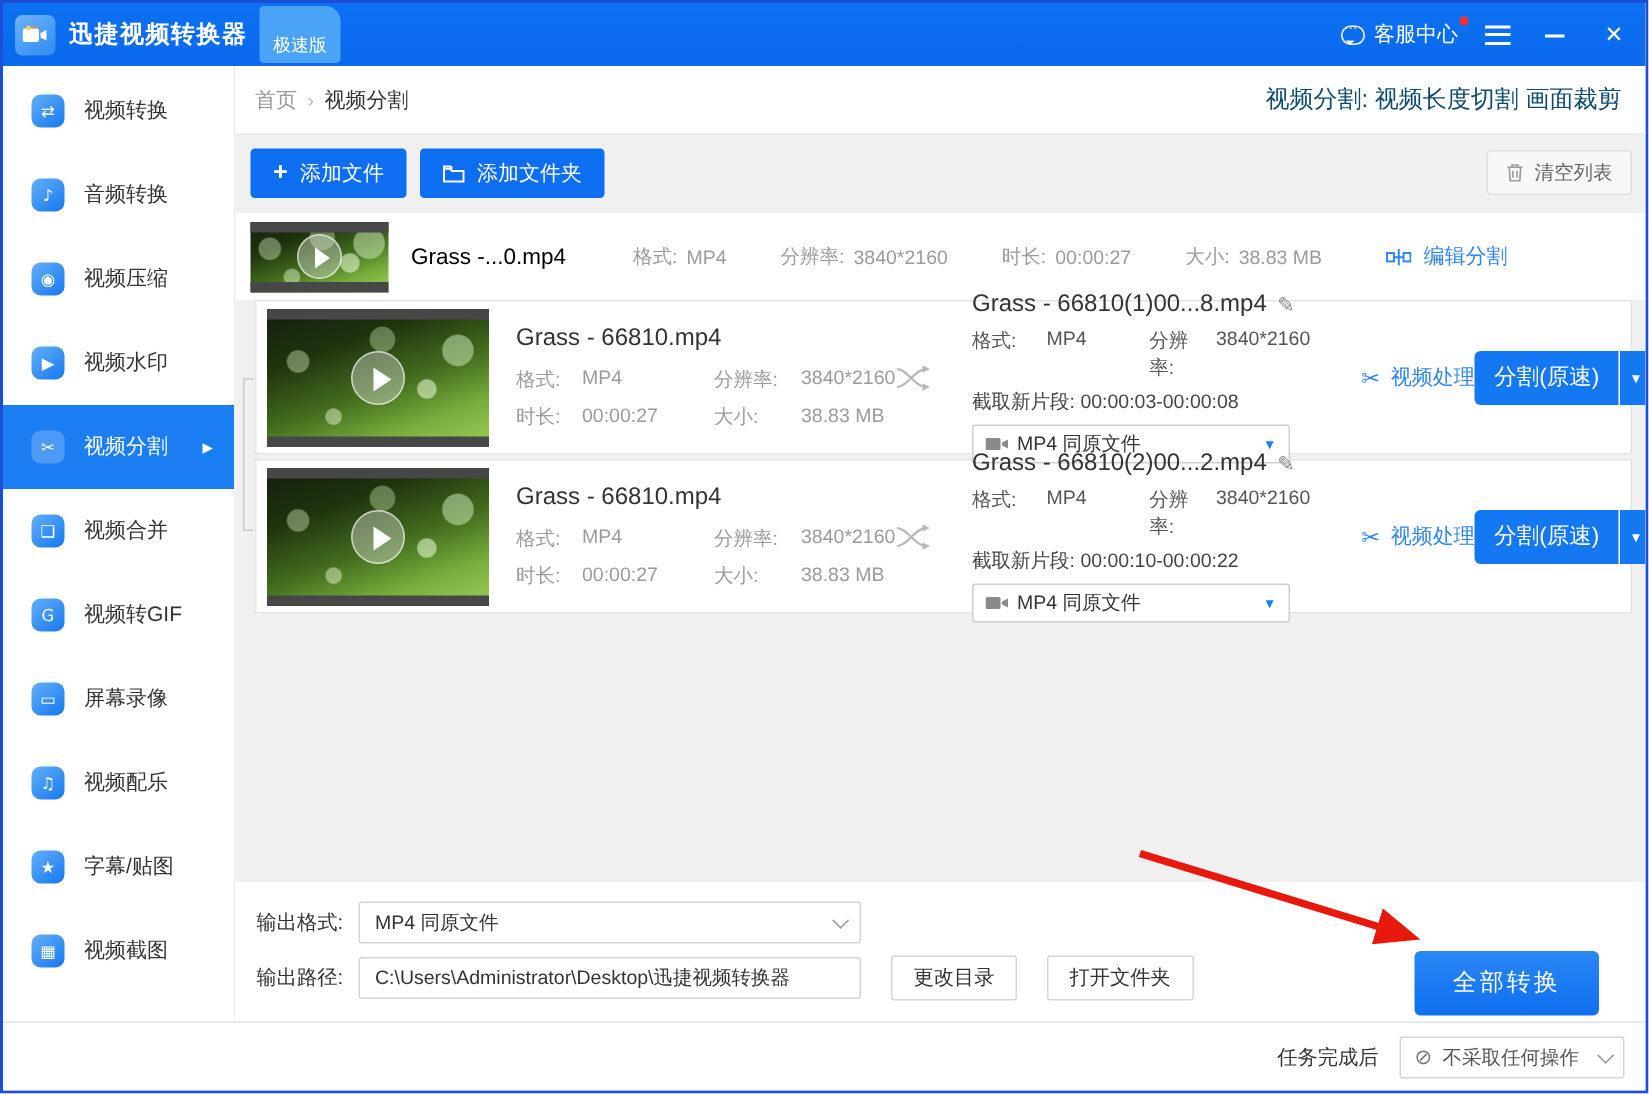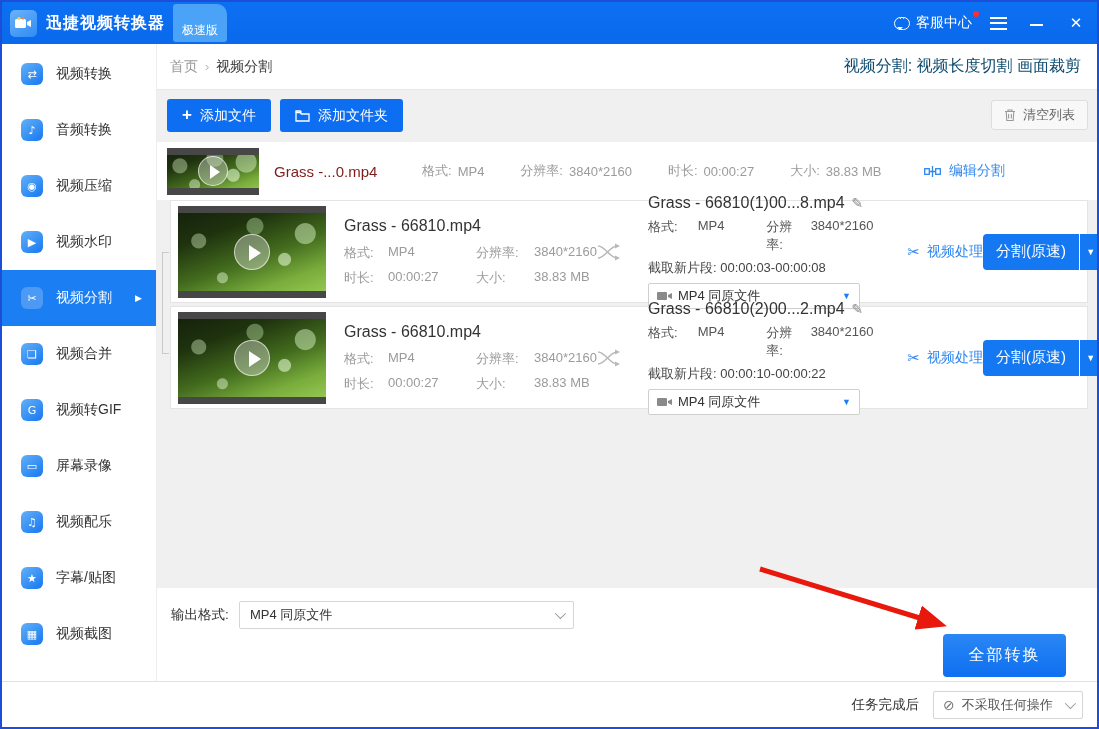--- a/index.html
+++ b/index.html
@@ -41,21 +41,21 @@
 
   .content { flex:1; background:#f0f0f0; position:relative; overflow:hidden; }
   .toolbar { padding:9px 10px 8px; display:flex; gap:9px; position:relative; }
   .btn-blue { height:33px; background:#0d6ef2; color:#fff; border:none; border-radius:3px; font-size:14px; display:inline-flex; align-items:center; gap:8px; padding:0 15px; cursor:pointer; font-family:inherit; }
   .plus { font-size:17px; font-weight:bold; margin-top:-2px; }
   .btn-clear { position:absolute; right:9px; top:10px; height:30px; background:#f8f8f8; border:1px solid #ddd; border-radius:3px; color:#666; font-size:13px; display:inline-flex; align-items:center; gap:7px; padding:0 12px; cursor:pointer; font-family:inherit; }
 
   
   .parent-row { height:58px; background:#fff; display:flex; align-items:center; padding:0 0 0 10px; margin-top:2px; }
   .pthumb { width:92px; height:47px; flex:none; position:relative; }
-  .pname { font-size:15px; color:#7f1d1d; margin-left:15px; width:148px; }
+  .pname { font-size:15px; color:#000000; margin-left:15px; width:148px; }
   .meta-inline { display:flex; align-items:center; font-size:13px; color:#9b9b9b; gap:6px; }
   .meta-inline .lab { color:#9b9b9b; }
   .meta-inline .gap { width:24px; }
   .edit-split { margin-left:auto; margin-right:92px; display:flex; align-items:center; gap:8px; color:#2e86f0; font-size:14px; cursor:pointer; }
 
   
   .bracket { position:absolute; left:5px; top:162px; width:7px; height:102px; border-left:1px solid #c9c9c9; border-top:1px solid #c9c9c9; border-bottom:1px solid #c9c9c9; }
 
   
   .card { margin:0 9px 3px 13px; height:103px; background:#fff; border:1px solid #e4e4e4; display:flex; align-items:center; padding:0 10px 0 7px; }
@@ -367,20 +367,26 @@
     </div>
 
     <div class="output-panel">
       <div class="out-row">
         <span class="out-label">输出格式:</span>
         <div class="sel-box">
           <span>MP4  同原文件</span>
           <span class="chev"></span>
         </div>
       </div>
+      <div class="out-row">
+        <span class="out-label">输出路径:</span>
+        <input class="path-input" value="C:\Users\Administrator\Desktop\迅捷视频转换器" style="">
+        <button class="btn-plain">更改目录</button>
+        <button class="btn-plain">打开文件夹</button>
+      </div>
       <button class="convert-all">全部转换</button>
     </div>
   </div>
 
   <div class="statusbar">
     <span class="after-label">任务完成后</span>
     <div class="status-select">
       <span class="noop-ic">⊘</span>
       <span>不采取任何操作</span>
       <span class="chev"></span>

